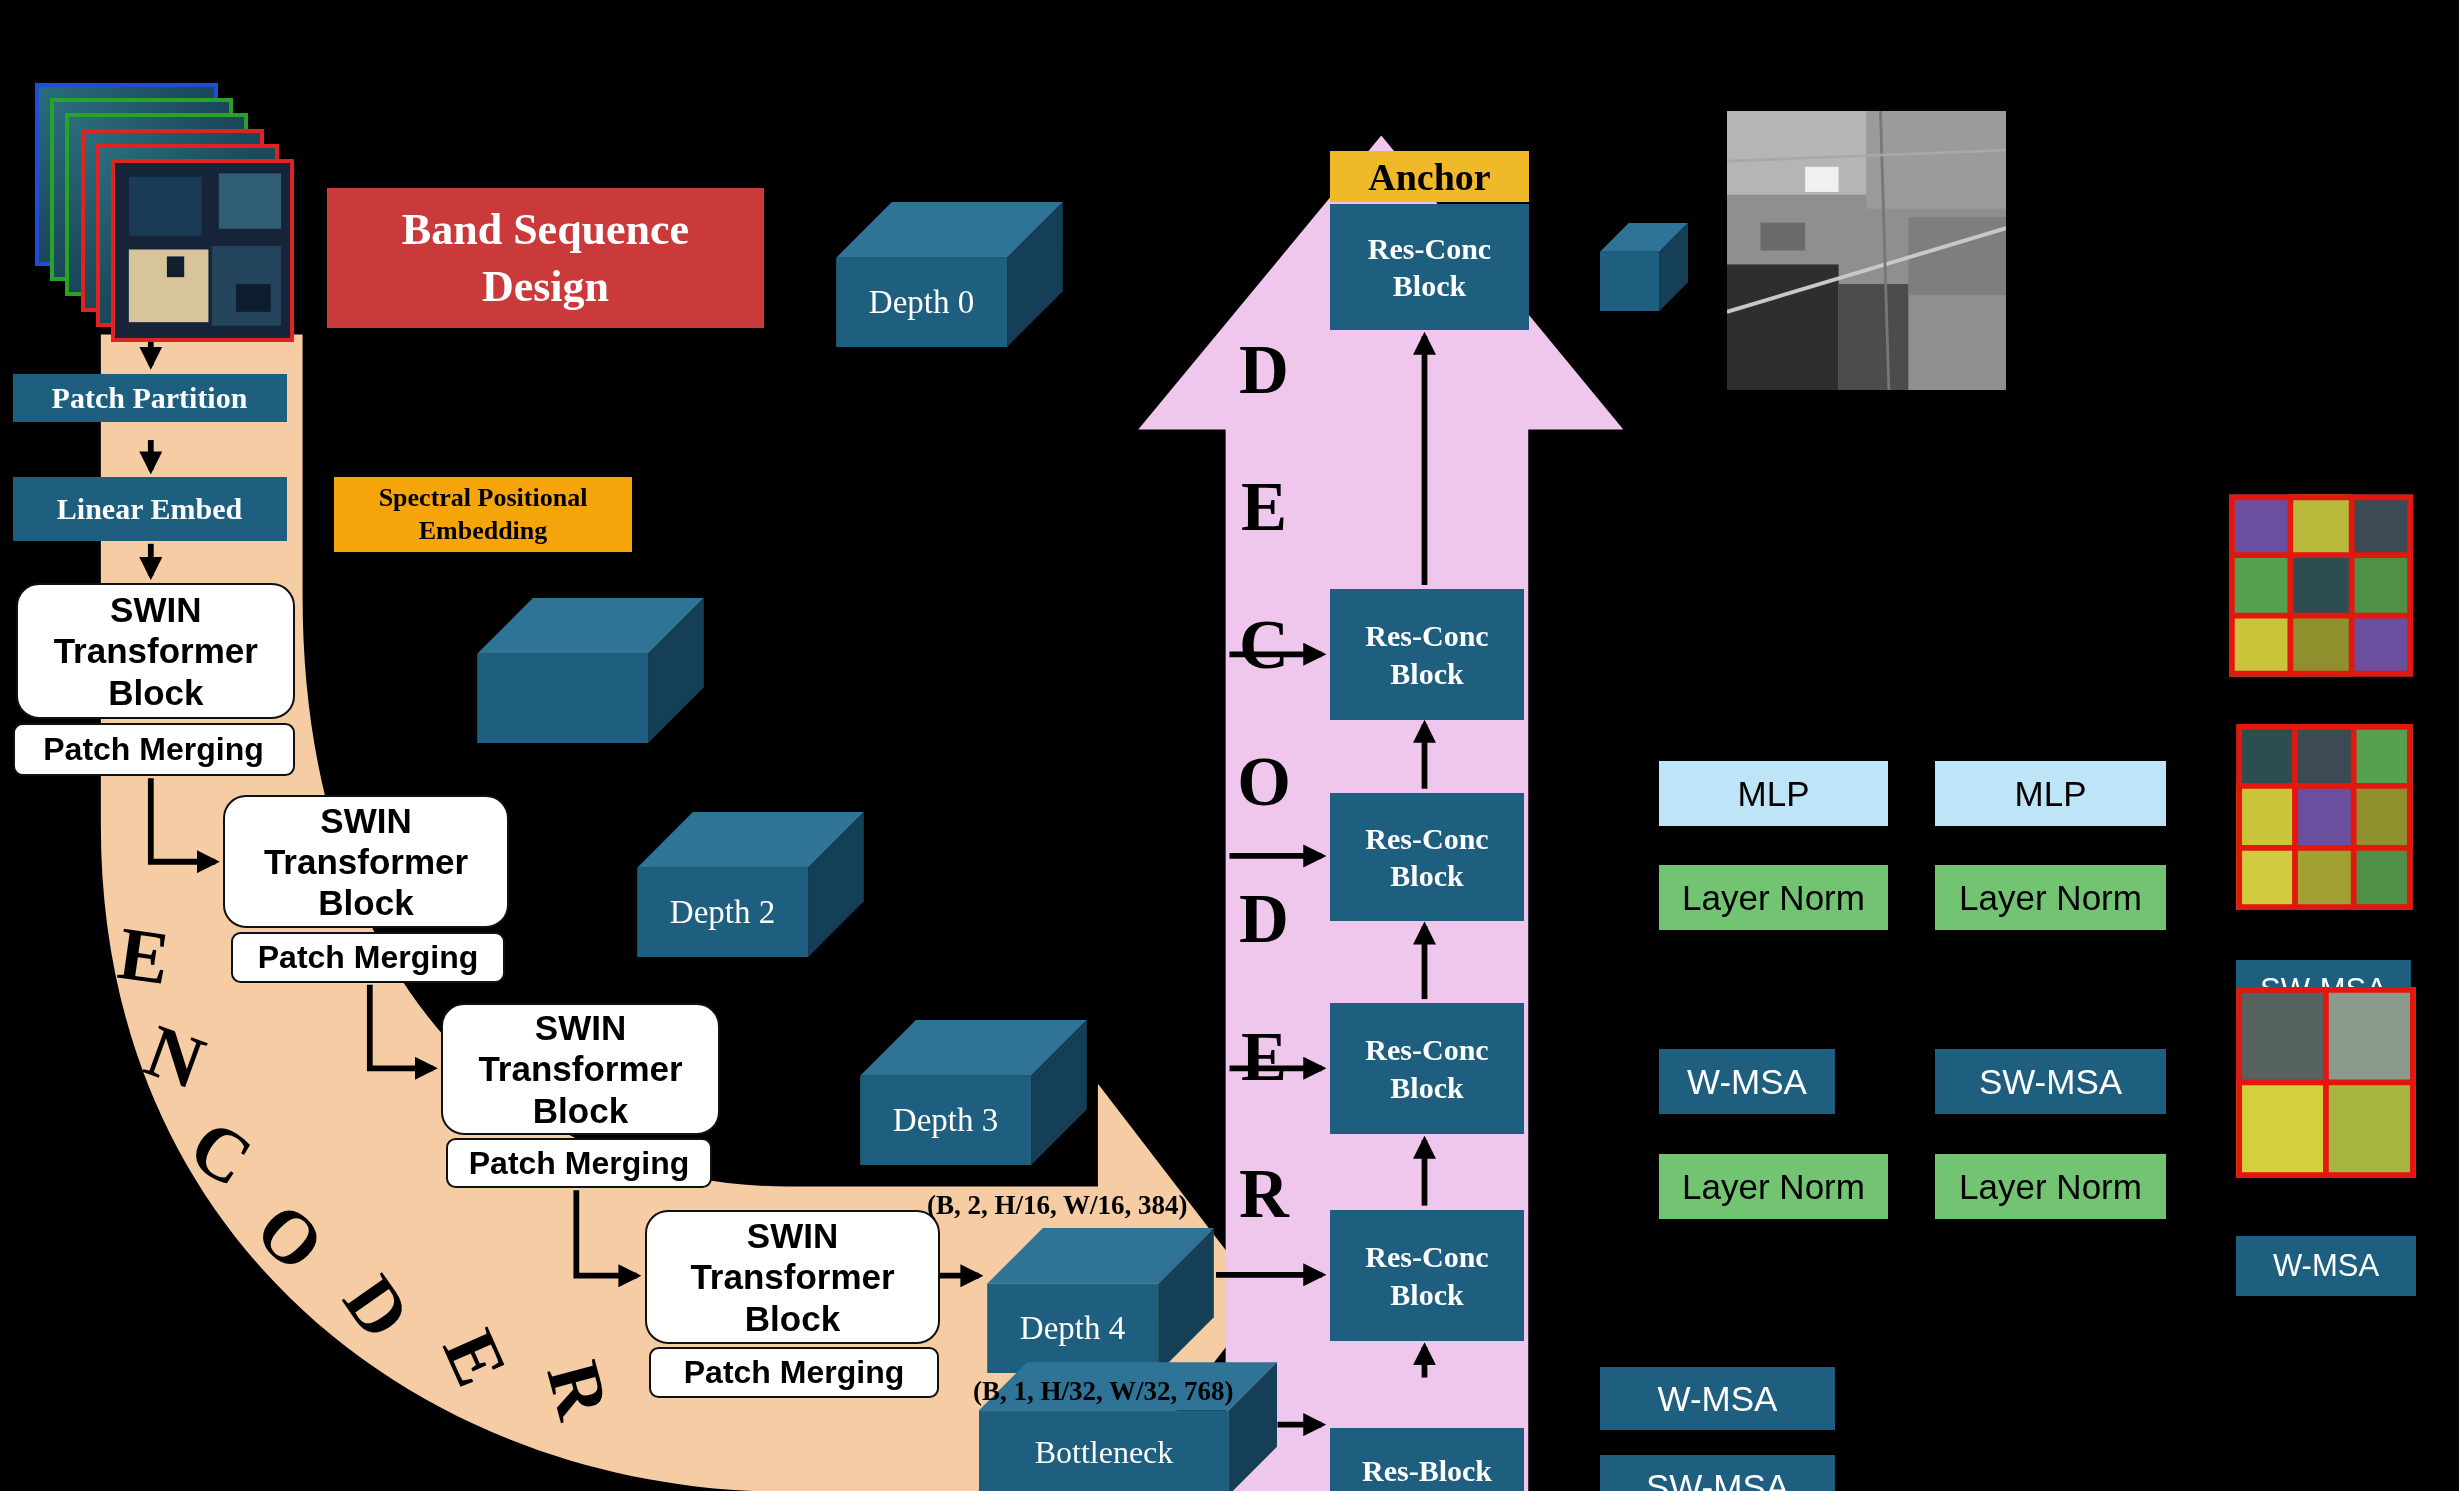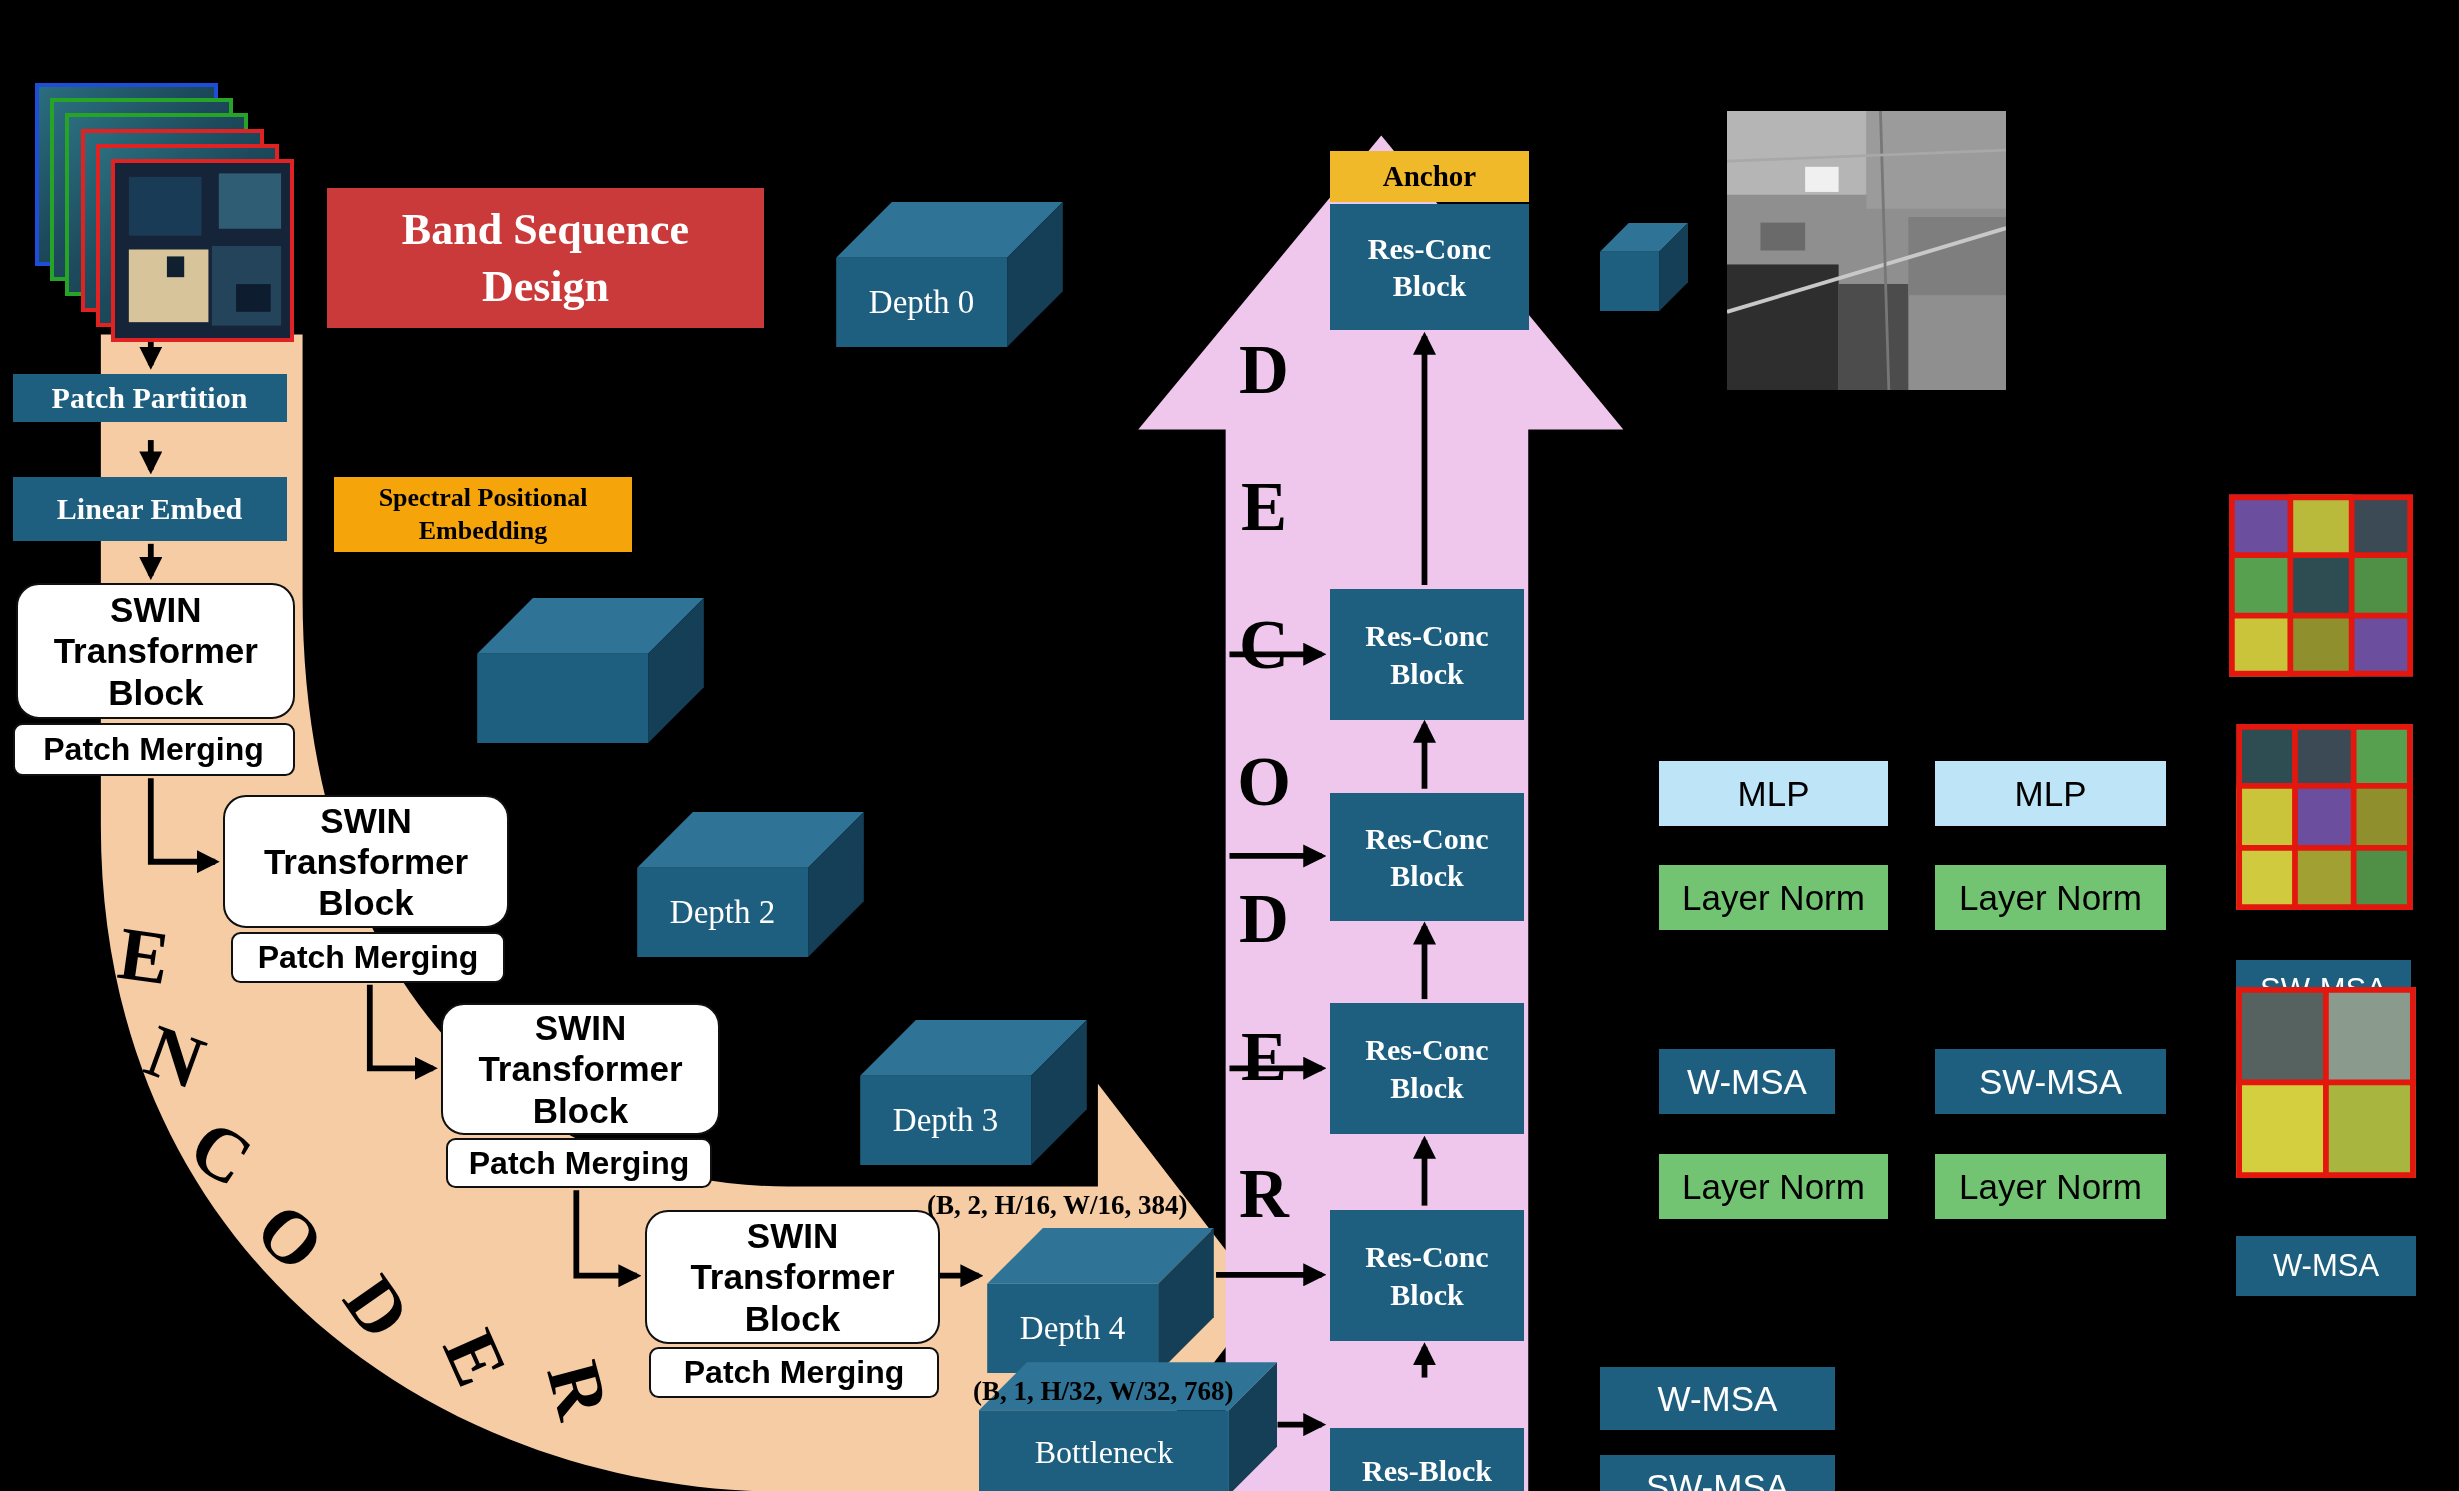--- a/index.html
+++ b/index.html
@@ -21,21 +21,21 @@
   .whitebox { background:#fff; color:#000; border:2.9px solid #101010; }
   .sans { font-family:"Liberation Sans", sans-serif; }
 
   .title-box { font-size:44px; font-weight:bold; line-height:1.3; }
   .enc-step  { font-size:30px; font-weight:bold; }
   .spe       { font-size:26px; font-weight:bold; line-height:1.25; }
   .swin      { font-size:35px; font-weight:bold; line-height:1.18; border-radius:23px; }
   .pmbox     { font-size:32px; font-weight:bold; border-radius:9.6px; }
   .depth-label { position:absolute; display:flex; align-items:center; justify-content:center; font-size:33px; color:#fff; }
   .resconc   { font-size:30px; font-weight:bold; line-height:1.25; }
-  .anchor    { font-size:29px; font-weight:bold; }
+  .anchor    { font-size:38px; font-weight:bold; }
   .annot     { position:absolute; color:#000; font-size:27px; font-weight:bold; white-space:nowrap; }
   .msab      { font-size:35px;margin-top:44px; }
   .enc-letter, .dec-letter {
     position:absolute; color:#000; font-weight:bold; transform:translate(-50%,-50%);
     font-family:"Liberation Serif", serif;
   }
   .enc-letter { font-size:75px; }
   .dec-letter { font-size:69px; }
 
   

